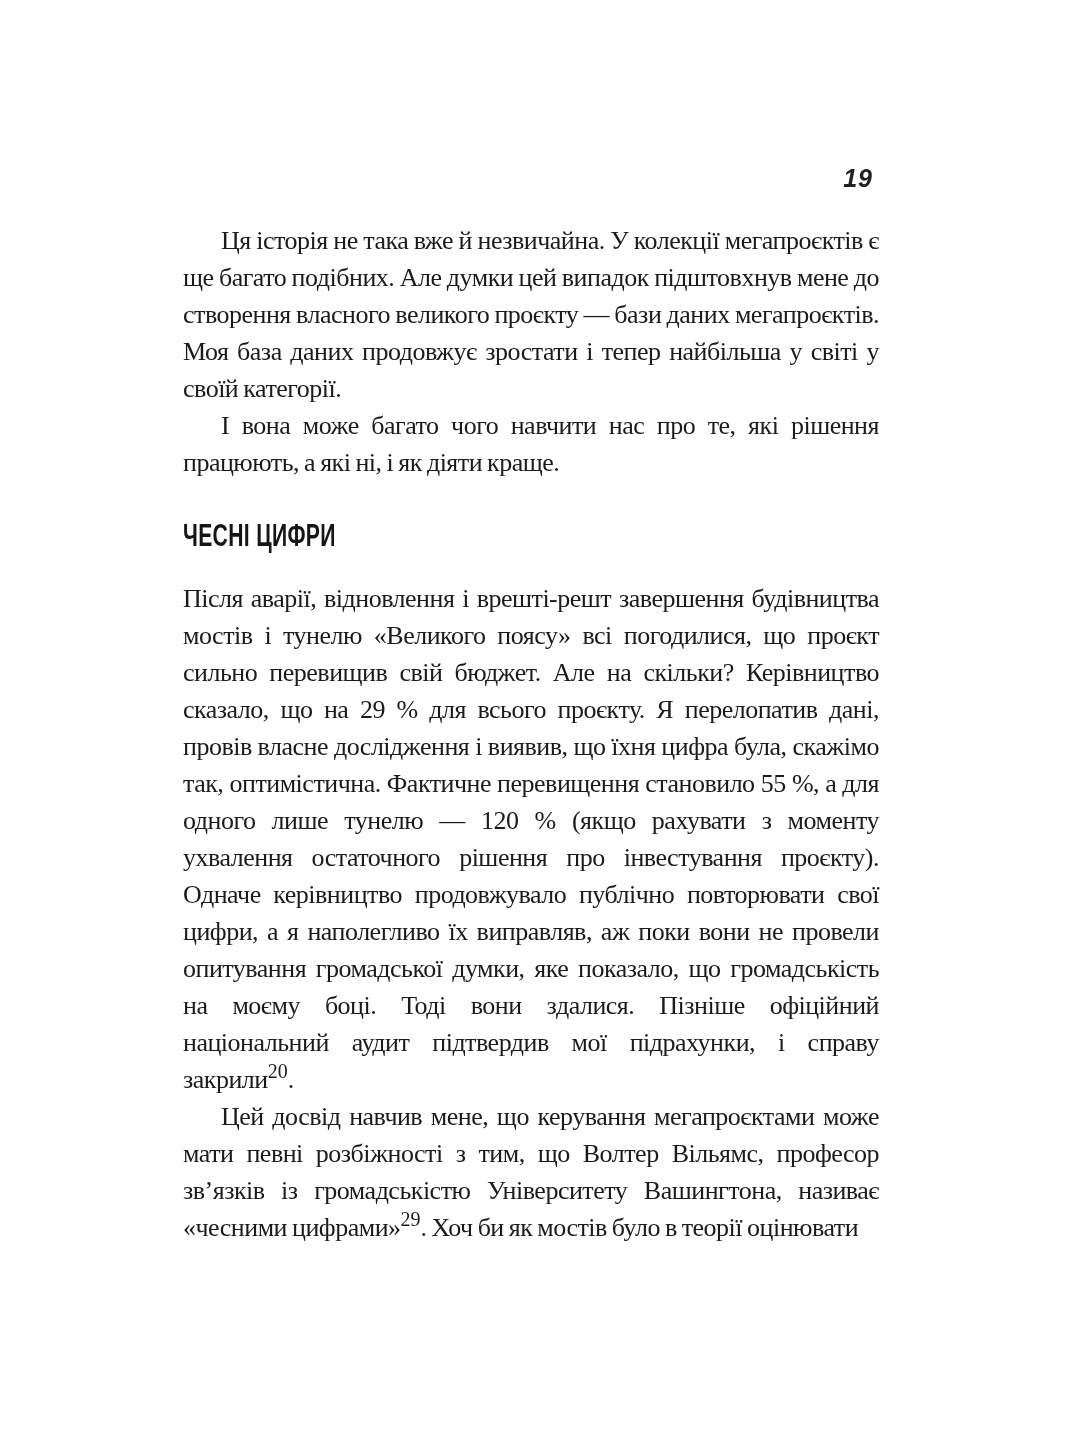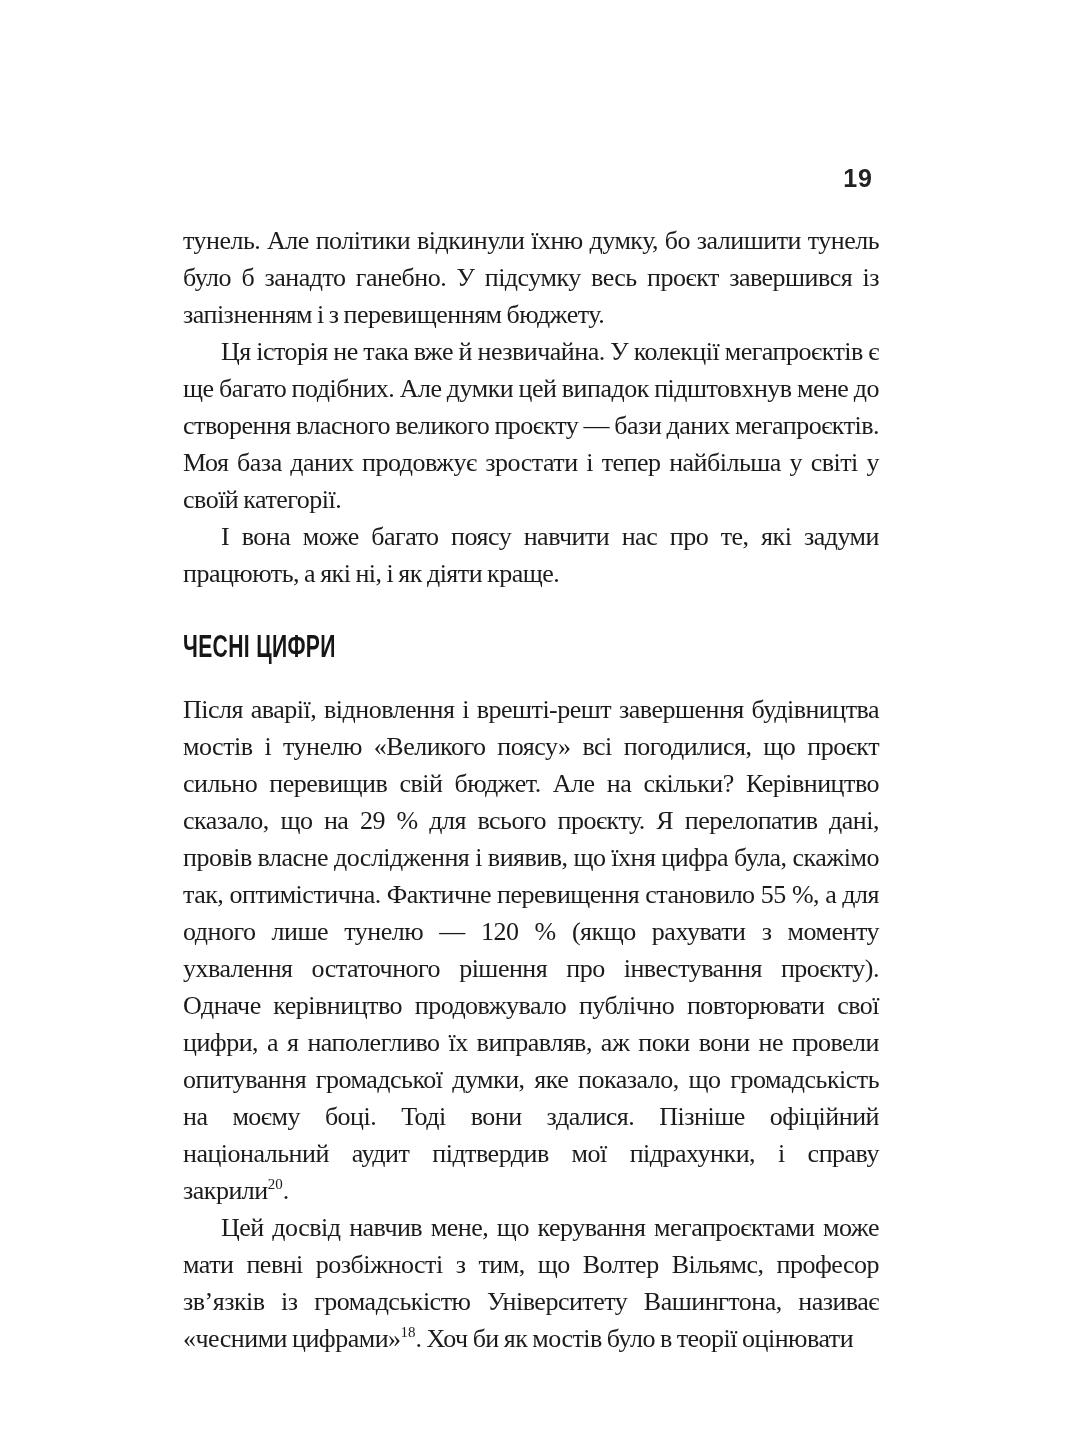--- a/index.html
+++ b/index.html
@@ -19,20 +19,21 @@
     position: absolute;
     top: 164px;
     left: 183px;
     width: 690px;
     text-align: right;
     font-family: "Liberation Sans", sans-serif;
     font-weight: bold;
     font-size: 25px;
     letter-spacing: 1px;
     color: #222222;
+    font-style: italic;
   }
   .text-block {
     position: absolute;
     top: 222px;
     left: 183px;
     width: 696px;
   }
   .para {
     margin: 0;
     font-size: 26px;
@@ -49,38 +50,37 @@
     font-family: "Liberation Sans", sans-serif;
     font-weight: bold;
     font-size: 32px;
     letter-spacing: 0.5px;
     white-space: nowrap;
     transform: scaleX(0.66);
     transform-origin: 0 50%;
     color: #161616;
   }
   sup.fn {
-    font-size: 15px;
+    font-size: 20px;
     line-height: 0;
     vertical-align: super;
     letter-spacing: 0;
   }
 </style>
 </head>
 <body>
 
 <div class="page-number">19</div>
 
 <div class="text-block">
 
-  <p class="para"><span>тунель. Але політики відкинули їхню думку, бо залишити тунель було б занадто ганебно. У підсумку весь проєкт завершився із запізненням і з перевищенням бюджету.</span></p>
 
   <p class="para indent"><span>Ця історія не така вже й незвичайна. У колекції мегапроєктів є ще багато подібних. Але думки цей випадок підштовхнув мене до створення власного великого проєкту — бази даних мегапроєктів. Моя база даних продовжує зростати і тепер найбільша у світі у своїй категорії.</span></p>
 
-  <p class="para indent"><span>І вона може багато поясу навчити нас про те, які задуми працюють, а які ні, і як діяти краще.</span></p>
+  <p class="para indent"><span>І вона може багато чого навчити нас про те, які рішення працюють, а які ні, і як діяти краще.</span></p>
 
   <h2 class="section-heading">ЧЕСНІ ЦИФРИ</h2>
 
   <p class="para"><span>Після аварії, відновлення і врешті-решт завершення будівництва мостів і тунелю «Великого поясу» всі погодилися, що проєкт сильно перевищив свій бюджет. Але на скільки? Керівництво сказало, що на 29 % для всього проєкту. Я перелопатив дані, провів власне дослідження і виявив, що їхня цифра була, скажімо так, оптимістична. Фактичне перевищення становило 55 %, а для одного лише тунелю — 120 % (якщо рахувати з моменту ухвалення остаточного рішення про інвестування проєкту). Одначе керівництво продовжувало публічно повторювати свої цифри, а я наполегливо їх виправляв, аж поки вони не провели опитування громадської думки, яке показало, що громадськість на моєму боці. Тоді вони здалися. Пізніше офіційний національний аудит підтвердив мої підрахунки, і справу закрили</span><sup class="fn">20</sup><span>.</span></p>
 
-  <p class="para indent"><span>Цей досвід навчив мене, що керування мегапроєктами може мати певні розбіжності з тим, що Волтер Вільямс, професор зв’язків із громадськістю Університету Вашингтона, називає «чесними цифрами»</span><sup class="fn">18</sup><span>. Хоч би як мостів було в теорії оцінювати</span></p>
+  <p class="para indent"><span>Цей досвід навчив мене, що керування мегапроєктами може мати певні розбіжності з тим, що Волтер Вільямс, професор зв’язків із громадськістю Університету Вашингтона, називає «чесними цифрами»</span><sup class="fn">29</sup><span>. Хоч би як мостів було в теорії оцінювати</span></p>
 
 </div>
 
 </body></html>

